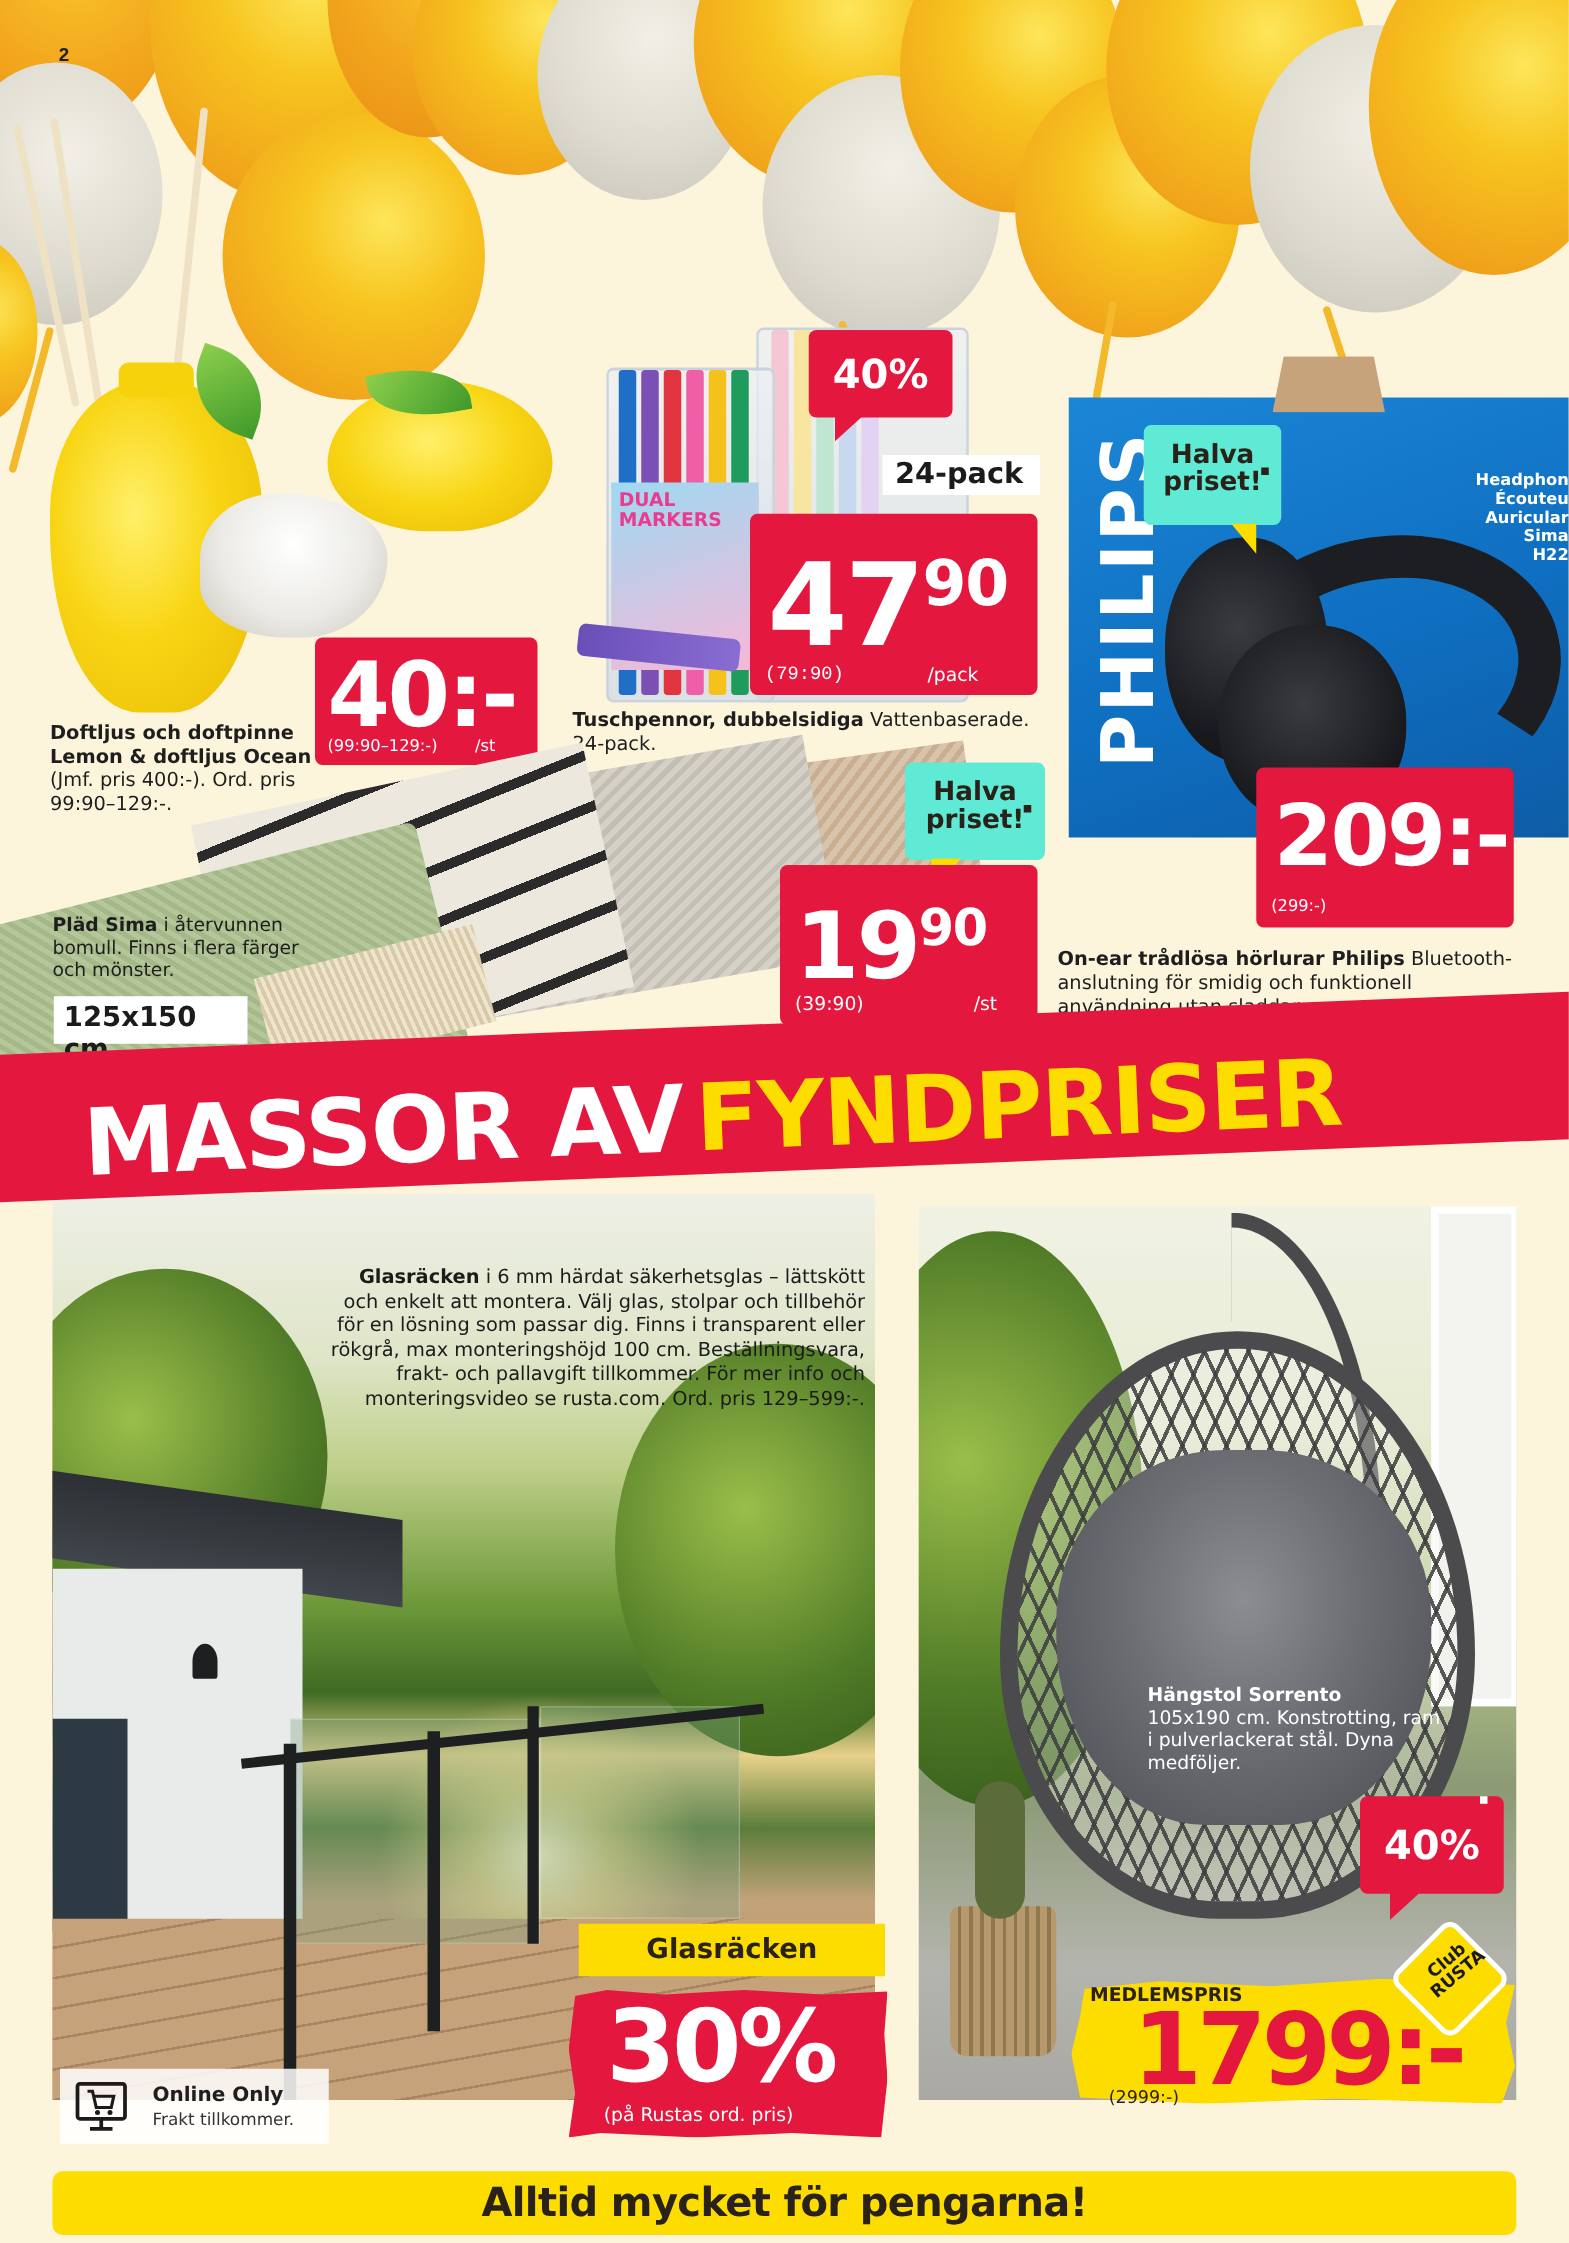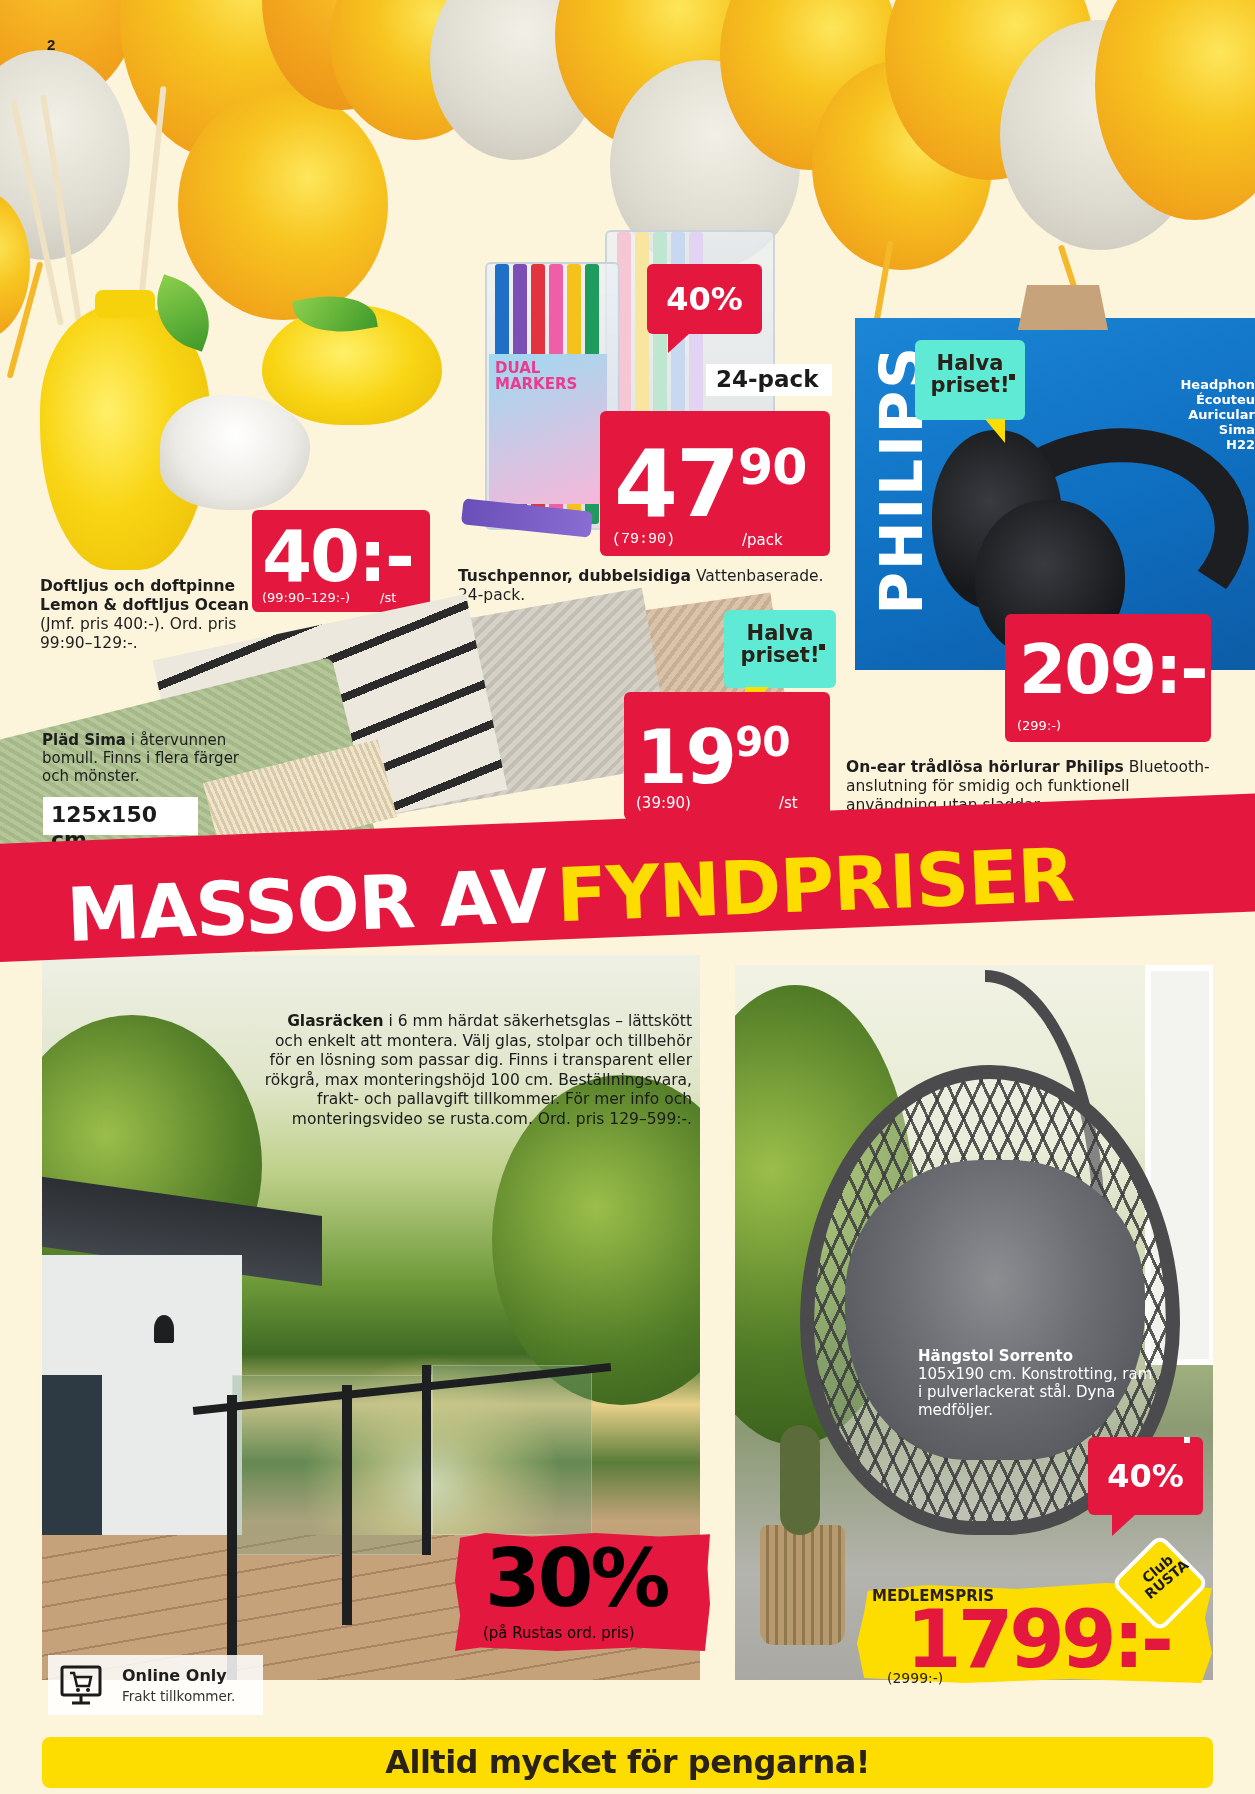--- a/index.html
+++ b/index.html
@@ -73,20 +73,21 @@
     left: 160px; top: 395px; width: 150px; height: 115px;
     background: radial-gradient(ellipse at 50% 35%, #ffffff 0%, #ecebe6 55%, #c9c6bc 100%);
     border-radius: 45% 60% 50% 50% / 50% 50% 60% 40%;
   }
 
   .markers-box {
     background: linear-gradient(180deg, rgba(235,240,245,0.75), rgba(210,220,230,0.8));
     border: 2px solid rgba(200,210,220,0.9);
     border-radius: 6px;
     overflow: hidden;
+    margin-top: 32px;
   }
   .marker { position: absolute; width: 14px; border-radius: 3px; }
   .markers-label {
     position: absolute; background: linear-gradient(160deg,#9fd9f1,#f7b7d8);
     font-family: "DejaVu Sans", sans-serif; font-weight: 700; color: #e93b8f;
     font-size: 15px; line-height: 16px; text-align: left; padding: 6px;
   }
 
   .blanket { position: absolute; }
 
@@ -180,22 +181,22 @@
   }
 
   
   .glas-tag {
     left: 463px; top: 1539px; width: 245px; height: 42px;
     background: #fddc00; color: #2a2218;
     font-family: "DejaVu Sans", sans-serif; font-weight: 700; font-size: 22px;
     text-align: center; line-height: 42px;
   }
   .glas-pct {
-    left: 455px; top: 1533px; width: 255px; height: 118px;
-    background: #e4173e; color: #000000;
+    left: 455px; top: 1592px; width: 255px; height: 118px;
+    background: #e4173e; color: #ffffff;
     font-family: "DejaVu Sans", sans-serif;
     clip-path: polygon(2% 4%, 12% 0, 30% 3%, 55% 0, 80% 3%, 100% 1%, 99% 30%, 100% 60%, 98% 100%, 70% 97%, 40% 100%, 10% 97%, 0 100%, 2% 70%, 0 40%);
   }
   .glas-pct .big { position: absolute; left: 30px; top: 6px; font-size: 80px; font-weight: 700; letter-spacing: -3px; line-height: 1; }
   .glas-pct .sub { position: absolute; left: 28px; top: 91px; font-size: 15px; }
 
   .online-only {
     left: 48px; top: 1655px; width: 215px; height: 60px;
     background: rgba(255,255,255,0.85);
   }

